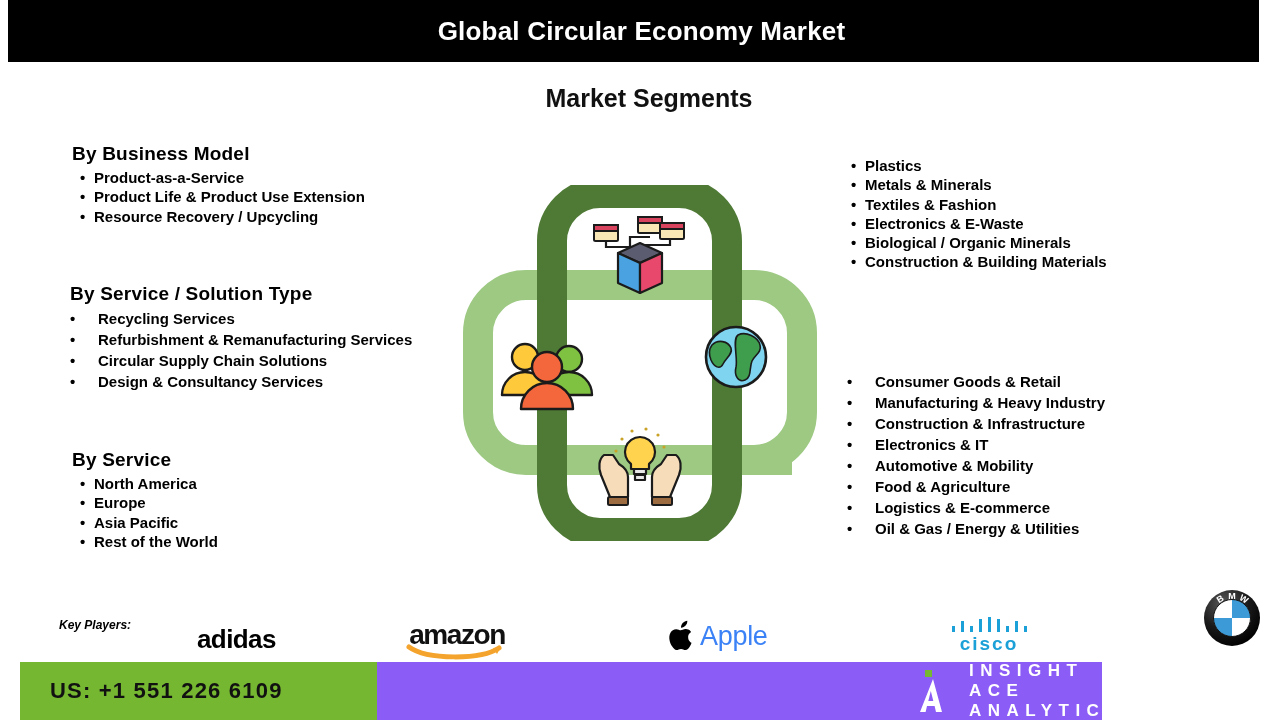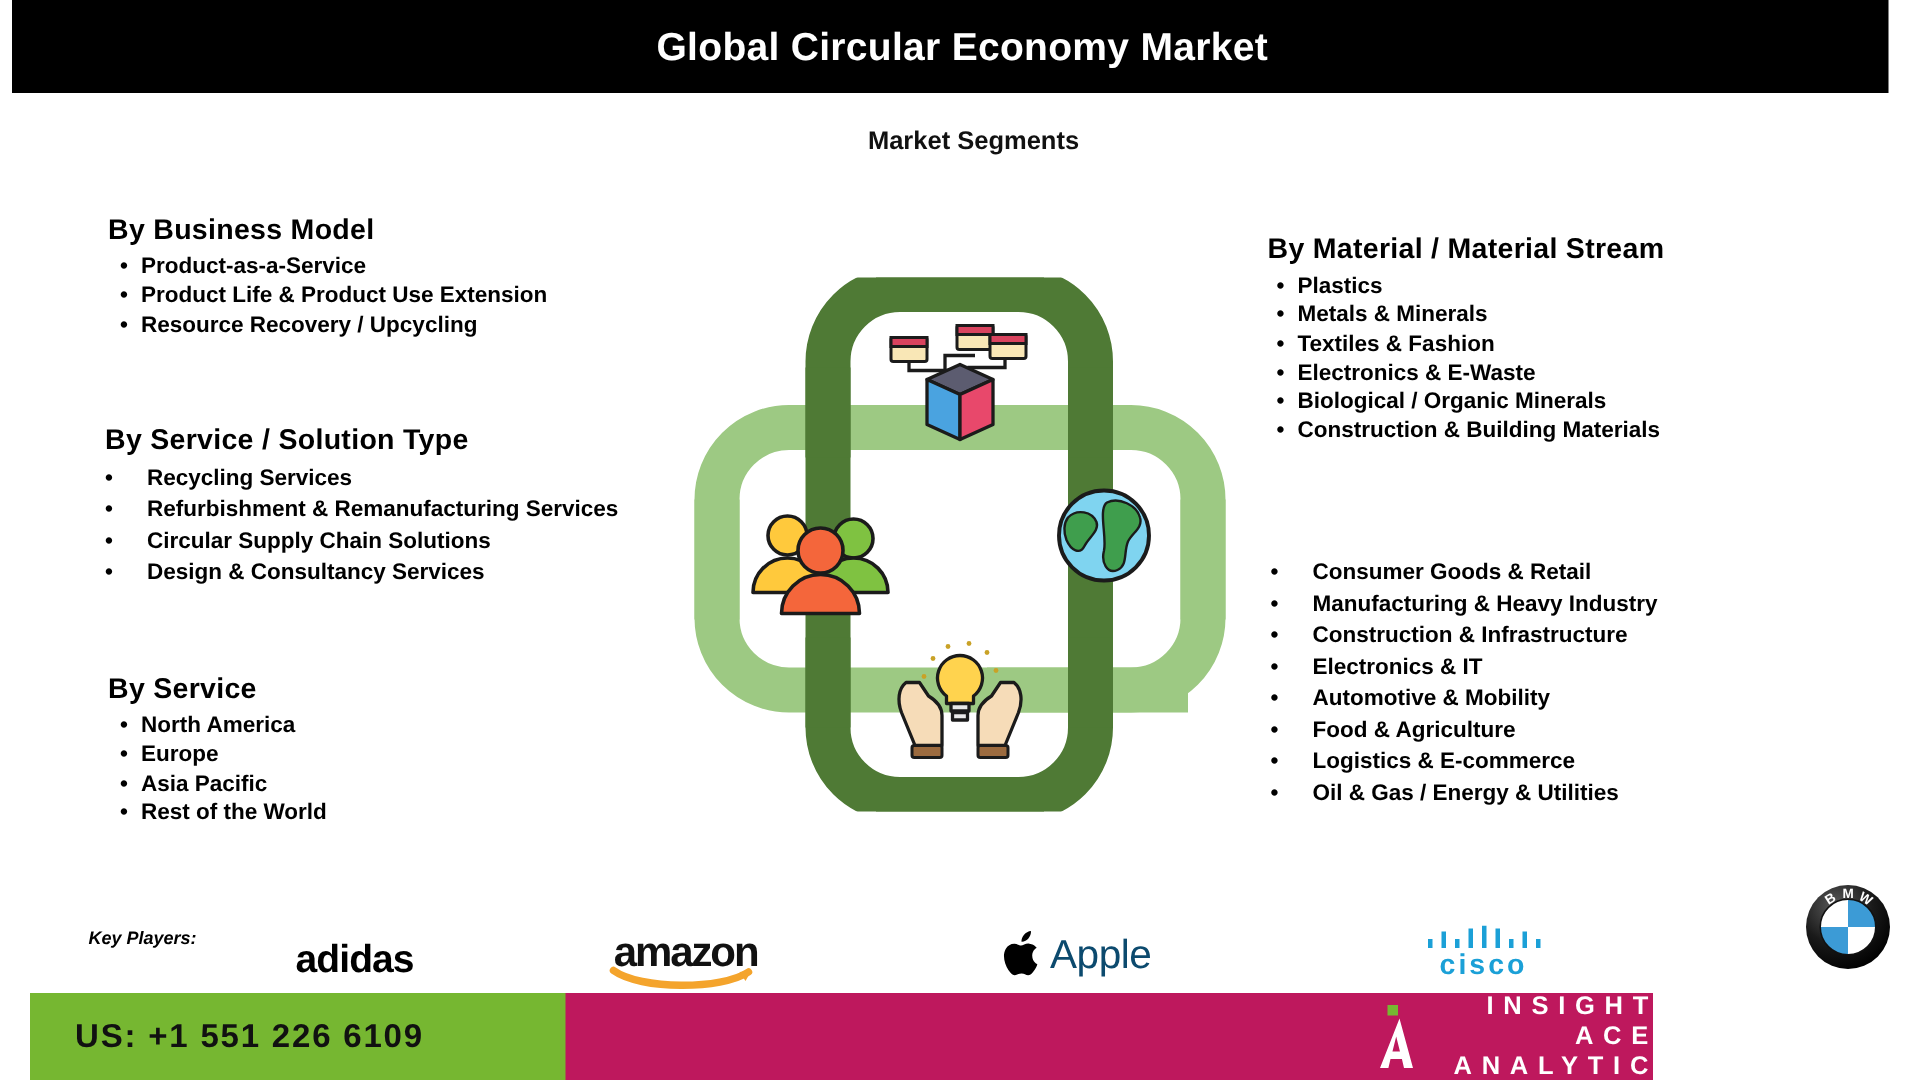--- a/index.html
+++ b/index.html
@@ -19,21 +19,21 @@
     background:#000000;
     display:flex;align-items:center;justify-content:center;padding-left:16px;
   }
   .header-title{
     color:#ffffff;font-size:26px;font-weight:bold;letter-spacing:.2px;
   }
 
   
   .section-title{
     position:absolute;left:0;top:84px;width:1280px;
-    text-align:center;font-size:17px;font-weight:bold;color:#111;
+    text-align:center;font-size:25px;font-weight:bold;color:#111;
   }
   .section-title span{display:inline-block;margin-left:18px;}
 
   
   .seg{position:absolute;}
   .seg h3{
     margin:0 0 3px 0;font-size:19px;font-weight:bold;color:#000;
     letter-spacing:.2px;
   }
   .seg ul{margin:0;padding:0;list-style:none;}
@@ -67,37 +67,37 @@
     position:absolute;left:59px;top:618px;
     font-size:12px;font-weight:bold;font-style:italic;color:#000;
   }
   .logo{position:absolute;}
   .logo-adidas{left:197px;top:624px;}
   .adidas-txt{font-size:26px;font-weight:bold;color:#000;letter-spacing:-0.6px;}
   .logo-amazon{left:405px;top:622px;text-align:right;}
   .amazon-txt{font-size:28px;font-weight:bold;color:#111;letter-spacing:-1.4px;display:block;line-height:26px;}
   .amazon-smile{display:block;margin-top:-4px;}
   .logo-apple{left:668px;top:620px;display:flex;align-items:center;gap:6px;}
-  .apple-txt{font-size:27px;color:#0c4a6e;letter-spacing:-0.3px;}
+  .apple-txt{font-size:27px;color:#3b82f6;letter-spacing:-0.3px;}
   .logo-cisco{left:950px;top:617px;text-align:center;}
   .cisco-bars{display:block;height:17px;}
   .cisco-txt{display:block;font-size:19px;font-weight:bold;color:#1BA0D7;letter-spacing:2px;line-height:20px;}
   .logo-bmw{left:1203px;top:589px;}
 
   
   .footer-phone{
     position:absolute;left:20px;top:662px;width:387px;height:58px;
     background:#76B731;display:flex;align-items:center;
   }
   .footer-phone span{
     margin-left:30px;color:#111;font-size:22px;font-weight:bold;letter-spacing:1.2px;
   }
   .footer-brand{
     position:absolute;left:377px;top:662px;width:725px;height:58px;
-    background:#be185d;display:flex;align-items:center;text-align:right;
+    background:#8b5cf6;display:flex;align-items:center;
   }
   .brand-mark{position:relative;width:34px;height:42px;margin-left:540px;flex:0 0 34px;}
   .brand-name{
     color:#ffffff;font-size:17px;font-weight:bold;letter-spacing:6.5px;margin-left:18px;
   }
 </style>
 </head>
 <body>
 
 <div class="page">
@@ -166,21 +166,20 @@
           <span>Asia Pacific</span>
         </li>
       <li>
           <span class="bul">•</span>
           <span>Rest of the World</span>
         </li>
     </ul>
   </div>
 
   <div class="seg" id="seg-material">
-    <h3>By Material / Material Stream</h3>
     <ul>
       <li>
           <span class="bul">•</span>
           <span>Plastics</span>
         </li>
       <li>
           <span class="bul">•</span>
           <span>Metals &amp; Minerals</span>
         </li>
       <li>

